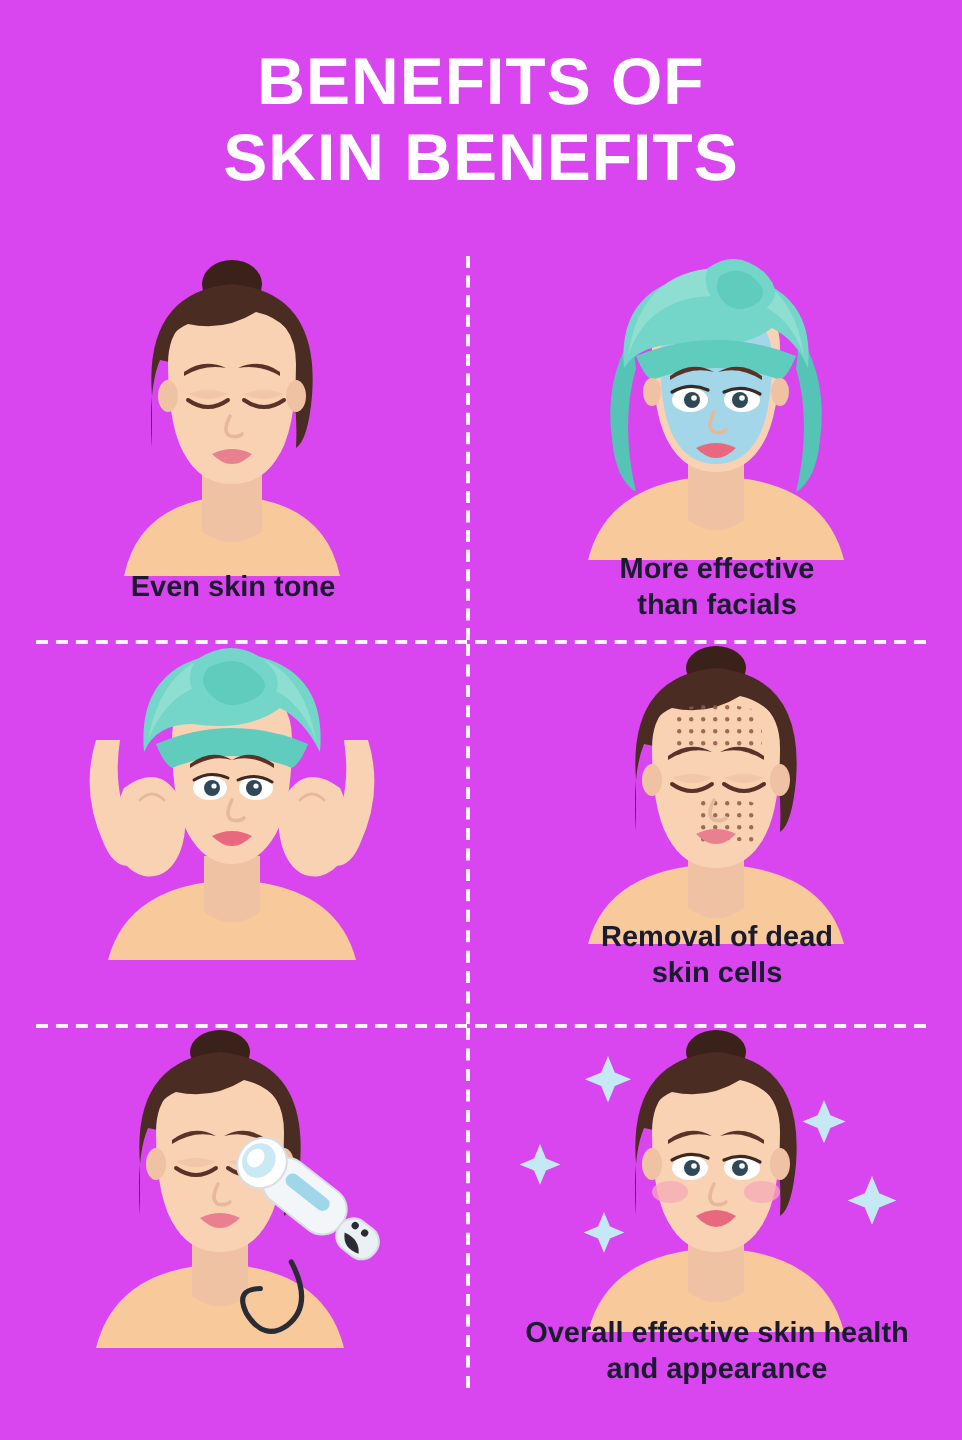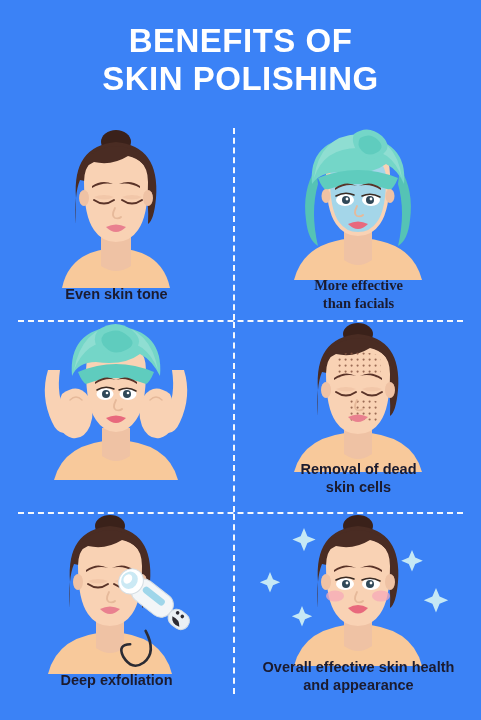--- a/index.html
+++ b/index.html
@@ -6,21 +6,21 @@
   * { margin:0; padding:0; box-sizing:border-box; }
   html,body{
     width:481px; height:720px;
     background:#FBC9E2;
     font-family:"Liberation Sans","DejaVu Sans",sans-serif;
     overflow:hidden;
   }
   .poster{
     position:relative;
     width:481px; height:720px;
-    background:#3b82f6;
+    background:#d946ef;
   }
 
   
   .title{
     position:absolute;
     top:22px; left:0; width:481px;
     text-align:center;
     color:#FFFFFF;
     font-weight:bold;
     font-size:33px;
@@ -55,41 +55,41 @@
     position:absolute;
     left:0; width:100%;
     text-align:center;
     color:#1B1B2F;
     font-weight:bold;
     font-size:14.5px;
     line-height:18px;
   }
 
   .c1{ left:0;    top:128px; width:233px; height:192px; }
-  .c2{ left:236px; top:128px; width:245px; height:192px;font-family:Liberation Serif, serif; }
+  .c2{ left:236px; top:128px; width:245px; height:192px; }
   .c3{ left:0;    top:322px; width:233px; height:190px; }
   .c4{ left:236px; top:322px; width:245px; height:190px; }
   .c5{ left:0;    top:514px; width:233px; height:206px; }
   .c6{ left:236px; top:514px; width:245px; height:206px; }
 
   .c1 .caption{ top:157px; }
   .c2 .caption{ top:148px; }
   .c3 .caption{ top:155px; }
   .c4 .caption{ top:138px; }
   .c5 .caption{ top:157px; }
   .c6 .caption{ top:144px; }
 </style>
 </head>
 <body>
 
 <div class="poster">
 
   <div class="title">
     <span class="l1">BENEFITS OF</span>
-    <span class="l2">SKIN POLISHING</span>
+    <span class="l2">SKIN BENEFITS</span>
   </div>
 
   <div class="hdiv d1"></div>
   <div class="hdiv d2"></div>
   <div class="vdiv v1"></div>
   <div class="vdiv v2"></div>
   <div class="vdiv v3"></div>
 
   <div class="cell c1">
     <svg class="art" width="233" height="160" viewBox="0 0 233 160">
@@ -296,21 +296,20 @@
 
         <circle cx="182" cy="70" r="1.8" fill="#2B2B33"></circle>
         <circle cx="188" cy="70" r="1.8" fill="#2B2B33"></circle>
         <path d="M180 76 q8 -2 12 4 q-8 3 -12 -4 Z" fill="#2B2B33"></path>
 
         <ellipse cx="126" cy="74" rx="12" ry="13" fill="#FFFFFF" stroke="#D6DEE3" stroke-width="1"></ellipse>
         <ellipse cx="124" cy="74" rx="8" ry="9" fill="#CBE9F4"></ellipse>
         <ellipse cx="122" cy="74" rx="4" ry="5" fill="#FFFFFF"></ellipse>
       </g>
     </svg>
-    <div class="caption">Deep exfoliation</div>
   </div>
 
   <div class="cell c6">
     <svg class="art" width="245" height="152" viewBox="0 0 245 152">
 
       <g fill="#C5E8F5">
         <path d="M68 14 l3.4 8.2 l8.2 3.4 l-8.2 3.4 l-3.4 8.2 l-3.4 -8.2 l-8.2 -3.4 l8.2 -3.4 Z"></path>
         <path d="M34 58 l3 7.2 l7.2 3 l-7.2 3 l-3 7.2 l-3 -7.2 l-7.2 -3 l7.2 -3 Z"></path>
         <path d="M176 36 l3.2 7.6 l7.6 3.2 l-7.6 3.2 l-3.2 7.6 l-3.2 -7.6 l-7.6 -3.2 l7.6 -3.2 Z"></path>
         <path d="M200 74 l3.6 8.6 l8.6 3.6 l-8.6 3.6 l-3.6 8.6 l-3.6 -8.6 l-8.6 -3.6 l8.6 -3.6 Z"></path>

